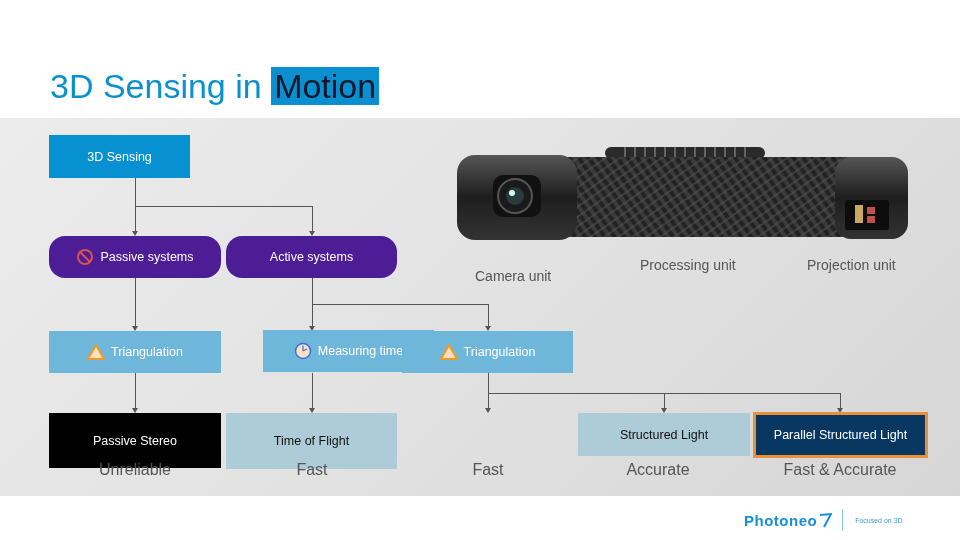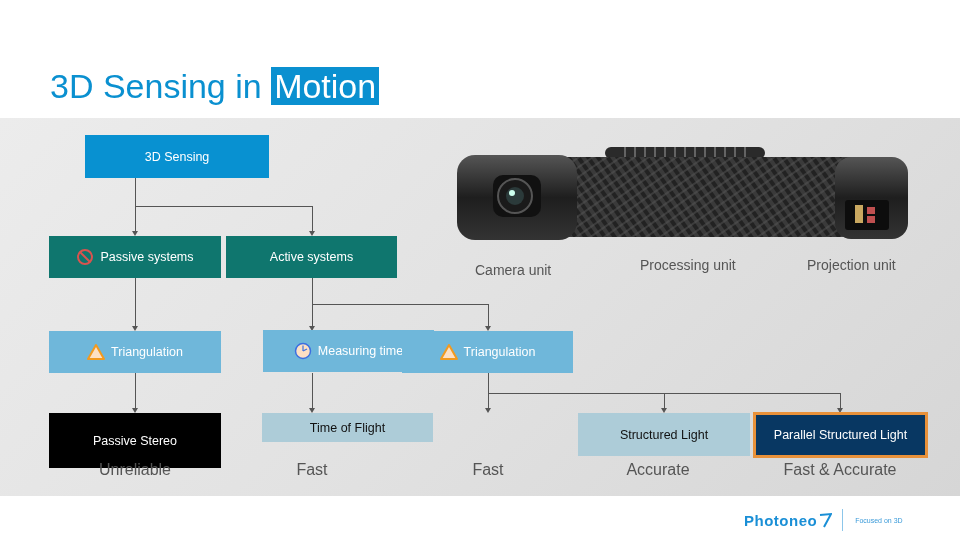--- a/index.html
+++ b/index.html
@@ -1,24 +1,24 @@
 <!DOCTYPE html>
 <html><head>
 <meta charset="utf-8">
 <style>
   * { margin:0; padding:0; box-sizing:border-box; }
   html, body { width:960px; height:540px; overflow:hidden; background:#ffffff; font-family:"Liberation Sans", sans-serif; }
   .slide { position:relative; width:960px; height:540px; background:#fff; }
   .title { position:absolute; left:50px; top:66px; font-size:34px; color:#0a90d0; line-height:40px; white-space:nowrap; }
-  .title .hl { background:#0a90d0; color:#ffffff; padding:0 3px; }
+  .title .hl { background:#0a90d0; color:#0f172a; padding:0 3px; }
   .panel { position:absolute; left:0; top:118px; width:960px; height:378px;
            background:linear-gradient(135deg,#ececec 0%,#e2e2e2 50%,#d6d6d6 100%); }
   .box { position:absolute; display:flex; align-items:center; justify-content:center; font-size:12.5px; color:#fff; white-space:nowrap; }
   .b-root { background:#0891d1; }
-  .b-l2 { background:#0f766e; }
+  .b-l2 { background:#4c1d95;border-radius:16px; }
   .b-l3 { background:#6fb7da; }
   .b-leaf { background:#adccd8; color:#111; }
   .b-black { background:#000; color:#fff; }
   .b-psl { background:#083762; color:#fff; border:3px solid #e8913a; }
   .box .ic { margin-right:6px; display:inline-flex; }
   .line { position:absolute; background:#555; }
   .arrow { position:absolute; width:0; height:0; border-left:3px solid transparent; border-right:3px solid transparent; border-top:5px solid #555; }
   .rating { position:absolute; font-size:16px; color:#555; text-align:center; width:172px; }
   .cap { position:absolute; font-size:14px; color:#555; white-space:nowrap; }
   .device { position:absolute; left:455px; top:145px; width:455px; height:100px; }
@@ -62,21 +62,21 @@
 
     <div class="line" style="left:488px;top:373px;width:1px;height:35px;"></div>
     <div class="line" style="left:488px;top:393px;width:352px;height:1px;"></div>
     <div class="arrow" style="left:485px;top:408px;"></div>
     <div class="line" style="left:664px;top:393px;width:1px;height:15px;"></div>
     <div class="arrow" style="left:661px;top:408px;"></div>
     <div class="line" style="left:840px;top:393px;width:1px;height:15px;"></div>
     <div class="arrow" style="left:837px;top:408px;"></div>
   </div>
 
-  <div class="box b-root" style="left:49px;top:135px;width:184px;height:43px;margin-left:36px;">
+  <div class="box b-root" style="left:49px;top:135px;width:141px;height:43px;">
     <span>3D Sensing</span>
   </div>
 
   <div class="box b-l2" style="left:49px;top:236px;width:172px;height:42px;">
     <span class="ic">
       <svg width="18" height="18" viewBox="0 0 18 18">
           <circle cx="9" cy="9" r="7" fill="none" stroke="#d9534f" stroke-width="2"></circle>
           <line x1="4" y1="4" x2="14" y2="14" stroke="#d9534f" stroke-width="2"></line>
         </svg>
     </span>
@@ -109,21 +109,21 @@
       <svg width="18" height="16" viewBox="0 0 18 16">
           <polygon points="9,1 17,15 1,15" fill="#fde0c4" stroke="#f29a1f" stroke-width="2" stroke-linejoin="round"></polygon>
         </svg>
     </span>
     <span>Triangulation</span>
   </div>
 
   <div class="box b-black" style="left:49px;top:413px;width:172px;height:55px;">
     <span>Passive Stereo</span>
   </div>
-  <div class="box b-leaf" style="left:226px;top:413px;width:171px;height:29px;margin-left:36px;">
+  <div class="box b-leaf" style="left:226px;top:413px;width:171px;height:56px;">
     <span>Time of Flight</span>
   </div>
   <div class="box b-leaf" style="left:578px;top:413px;width:172px;height:43px;">
     <span>Structured Light</span>
   </div>
   <div class="box b-psl" style="left:753px;top:412px;width:175px;height:46px;">
     <span>Parallel Structured Light</span>
   </div>
 
   <div class="rating" style="left:49px;top:461px;">Unreliable</div>
@@ -172,21 +172,21 @@
       <circle cx="60" cy="51" r="9" fill="#2b3a3a"></circle>
       <circle cx="57" cy="48" r="3" fill="#cfe"></circle>
 
       <rect x="380" y="12" width="73" height="82" rx="16" fill="url(#cap)"></rect>
       <rect x="390" y="55" width="44" height="30" rx="3" fill="#0d0d0d"></rect>
       <rect x="400" y="60" width="8" height="18" fill="#c9a860"></rect>
       <rect x="412" y="62" width="8" height="7" fill="#c05050"></rect>
       <rect x="412" y="71" width="8" height="7" fill="#c05050"></rect>
     </svg>
   </div>
-  <div class="cap" style="left:475px;top:262px;">Camera unit</div>
+  <div class="cap" style="left:475px;top:268px;">Camera unit</div>
   <div class="cap" style="left:640px;top:257px;">Processing unit</div>
   <div class="cap" style="left:807px;top:257px;">Projection unit</div>
 
   <div class="logo">
     <span class="logo-text">Photoneo</span>
     <span style="display:inline-flex;margin-left:1px;">
       <svg width="14" height="16" viewBox="0 0 14 16">
           <polyline points="2,3 13,2 6,15" fill="none" stroke="#1a8fd6" stroke-width="2"></polyline>
         </svg>
     </span>

